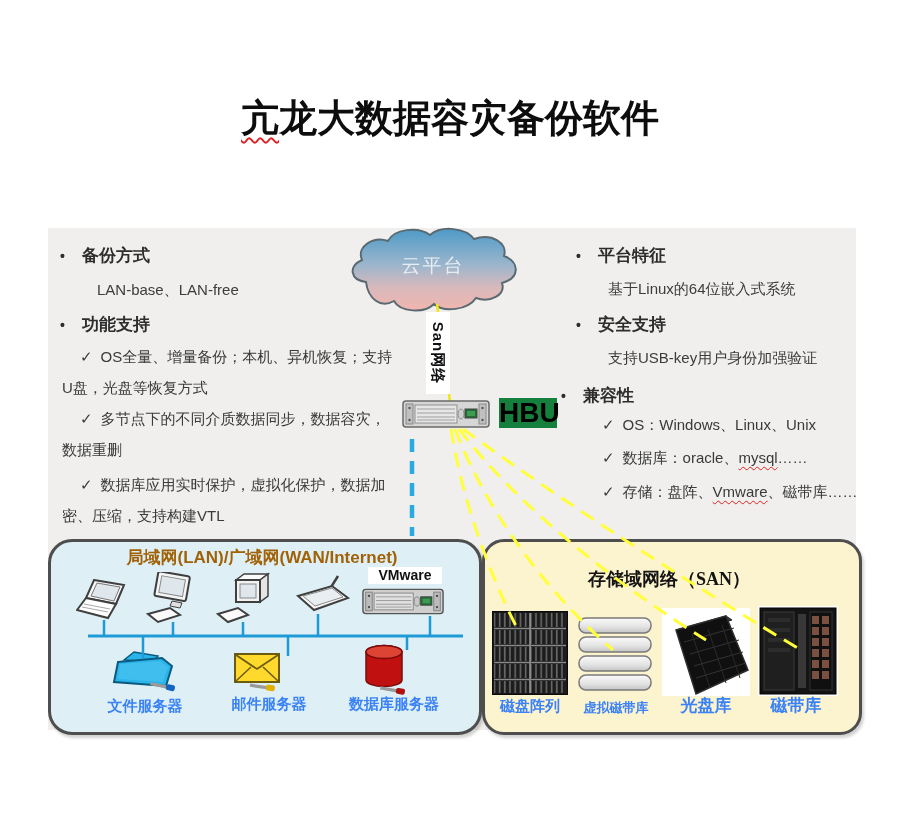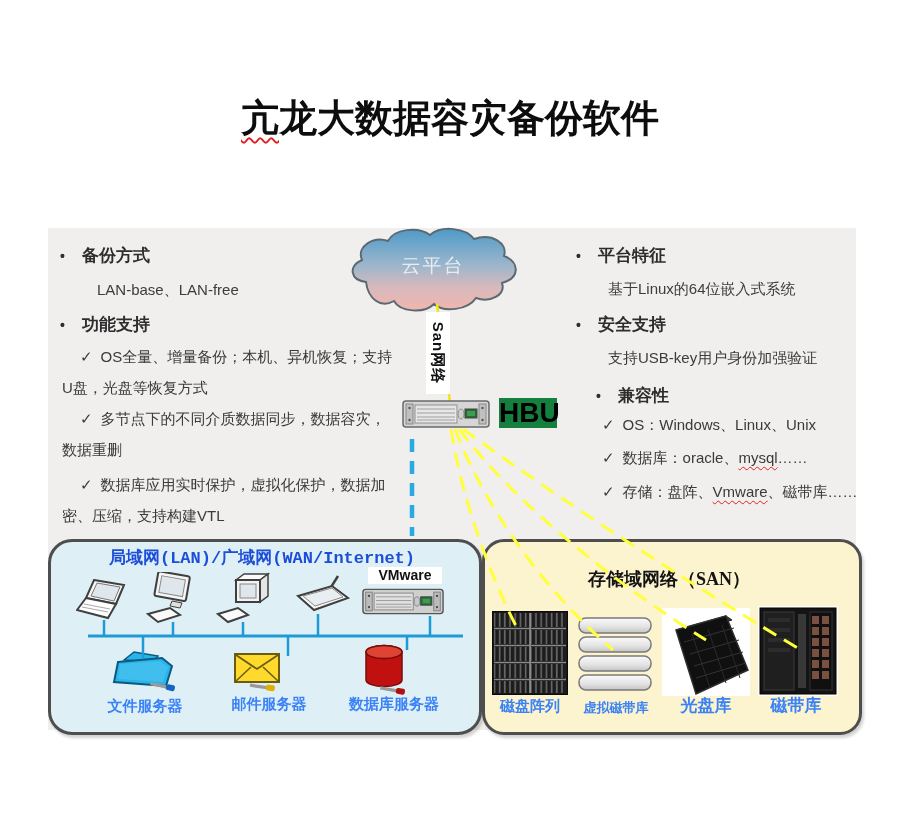--- a/index.html
+++ b/index.html
@@ -30,21 +30,21 @@
     line-height:24px; letter-spacing:1px; z-index:6; }
   .hbu-label { left:499px; top:398px; width:58px; height:30px; background:#15803d;
     font-weight:bold; font-size:28px; color:#000; text-align:right; line-height:30px; z-index:6; }
   .hbu-server { left:402px; top:398px; z-index:6; }
 
   .lan-box { left:48px; top:539px; width:428px; height:190px; background:#def0f6;
     border:3px solid #4e4e4e; border-radius:24px; box-shadow:2px 3px 3px rgba(0,0,0,0.18); }
   .san-box { left:482px; top:539px; width:374px; height:190px; background:#fcf3cf;
     border:3px solid #4e4e4e; border-radius:22px; box-shadow:2px 3px 3px rgba(0,0,0,0.18); }
   .lan-title { left:48px; top:546px; width:428px; text-align:center;
-    font-family:Liberation Mono, monospace; font-weight:bold; font-size:17px; color:#1d4ed8; }
+    font-family:Liberation Sans, sans-serif; font-weight:bold; font-size:17px; color:#a16207; }
   .san-title { left:482px; top:567px; width:374px; text-align:center;
     font-family:"Liberation Serif", serif; font-weight:bold; font-size:18px; color:#141414; }
 
   .dev-label { font-family:"Liberation Serif", serif; font-weight:bold; color:#3b82f6;
     text-align:center; }
   .vmware-tag { left:368px; top:567px; width:74px; height:17px; background:#fff;
     font-weight:bold; font-size:14px; color:#111; text-align:center; line-height:17px; }
   .white-photo { background:#ffffff; }
 
   .lines-overlay { left:0; top:0; z-index:5; pointer-events:none; }
@@ -79,21 +79,21 @@
   </div>
 
   <div class="abs h-row" style="left:576px; top:244px;">
     <span class="blt">•</span><span>平台特征</span>
   </div>
   <div class="abs sub-line" style="left:608px; top:280px;">基于Linux的64位嵌入式系统</div>
   <div class="abs h-row" style="left:576px; top:313px;">
     <span class="blt">•</span><span>安全支持</span>
   </div>
   <div class="abs sub-line" style="left:608px; top:349px;">支持USB-key用户身份加强验证</div>
-  <div class="abs h-row" style="left:596px; top:384px;">
+  <div class="abs h-row" style="left:561px; top:384px;">
     <span class="blt">•</span><span>兼容性</span>
   </div>
   <div class="abs comp-item" style="top:416px;">
     <span class="chk">✓</span><span>OS：Windows、Linux、Unix</span>
   </div>
   <div class="abs comp-item" style="top:449px;">
     <span class="chk">✓</span><span>数据库：oracle、</span><span class="wavy-small">mysql</span><span>……</span>
   </div>
   <div class="abs comp-item" style="top:483px;">
     <span class="chk">✓</span><span>存储：盘阵、</span><span class="wavy-small">Vmware</span><span>、磁带库……</span>

